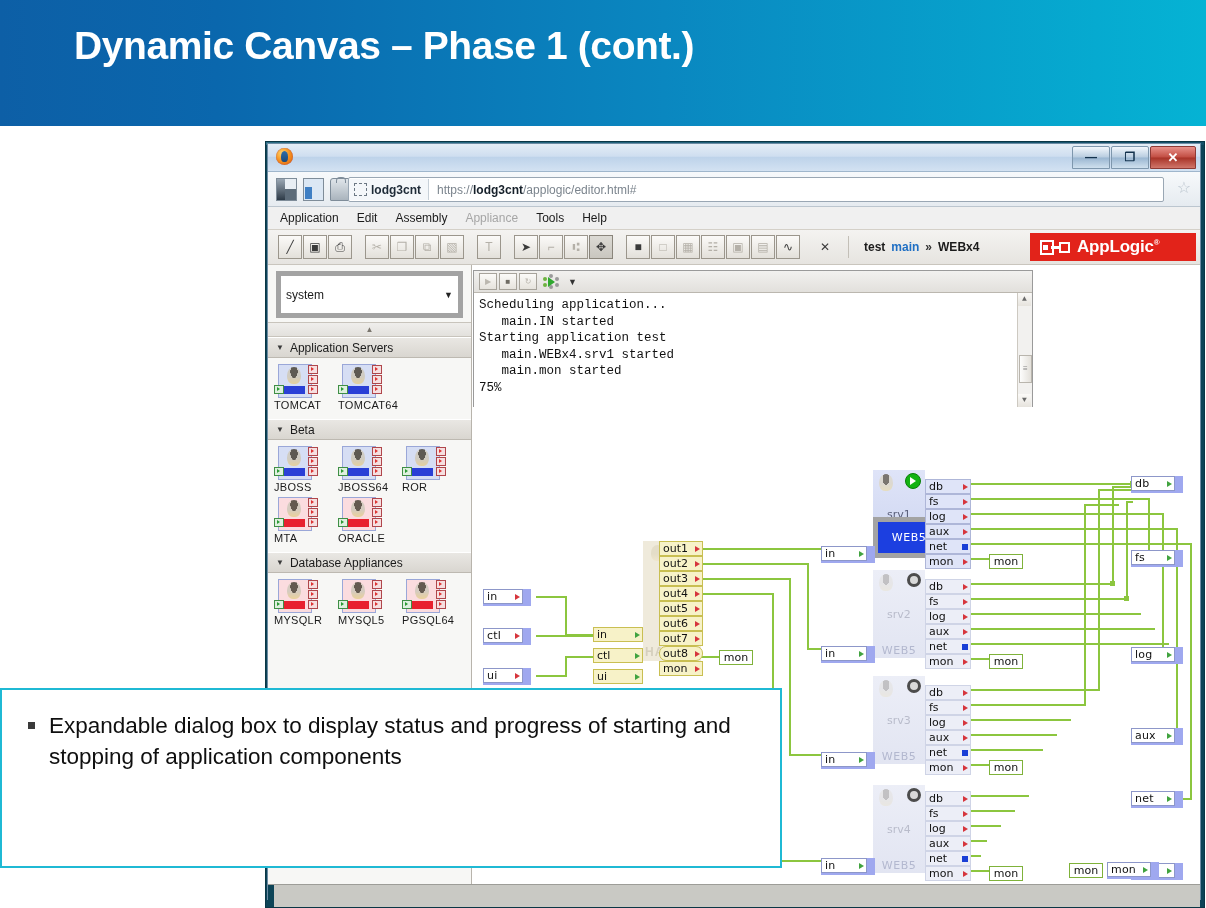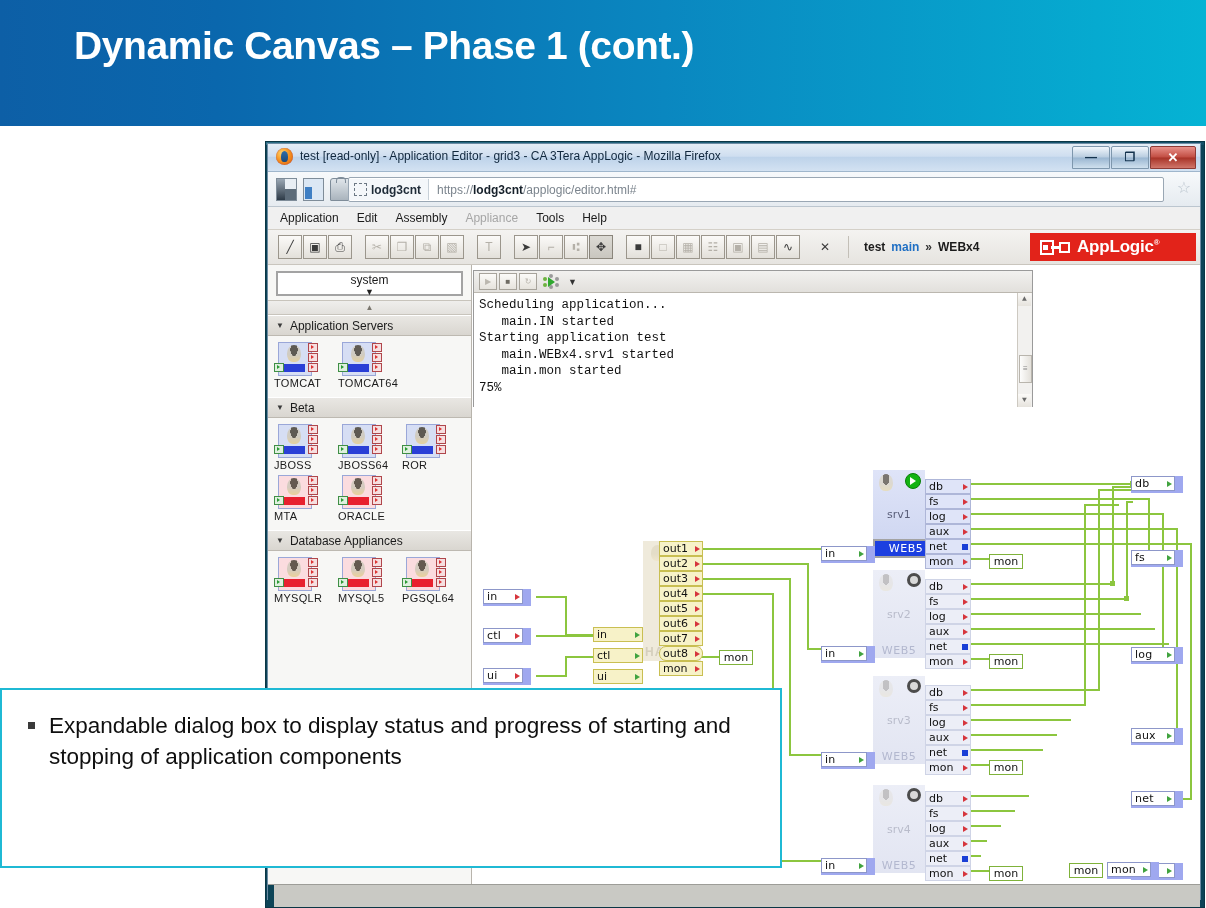--- a/index.html
+++ b/index.html
@@ -93,22 +93,22 @@
   .logo-text{font-size:17px;color:#fff;font-weight:bold;letter-spacing:-0.2px;}
   .logo-text sup{font-size:8px;vertical-align:super;}
 
   
   .appbody{position:relative;height:619px;background:#fff;}
 
   
   .sidebar{position:absolute;left:0;top:0;width:204px;height:619px;background:#f7f7f5;
     border-right:1px solid #b8b4ac;box-sizing:border-box;overflow:hidden;}
   .selwrap{padding:6px 8px 4px 8px;}
-  .sel{height:21px;background:#fff;border:2px solid #a3a3a3;display:flex;align-items:center;
-    justify-content:space-between;padding:0 5px;font-size:12px;color:#1b1b1b;flex-direction:column;}
+  .sel{height:21px;background:#fff;border:5px solid #a3a3a3;display:flex;align-items:center;
+    justify-content:space-between;padding:8px 5px;font-size:12px;color:#1b1b1b;}
   .sel .arr{font-size:9px;color:#222;}
   .collapse{height:13px;background:linear-gradient(180deg,#efeeec,#e3e1dd);border:1px solid #c8c4bc;
     border-left:0;border-right:0;display:flex;align-items:center;justify-content:center;font-size:8px;color:#7a766e;}
   .grp{height:19px;background:linear-gradient(180deg,#e9e7e3,#d9d6d0);border-top:1px solid #fff;
     border-bottom:1px solid #bdb9b1;display:flex;align-items:center;gap:6px;padding-left:8px;}
   .grp .tri{font-size:8px;color:#3b3b3b;}
   .grp .gname{font-size:12px;color:#1b1b1b;}
   .icons{display:flex;flex-wrap:wrap;padding:6px 0 4px 6px;}
   .appl{width:64px;display:flex;flex-direction:column;align-items:flex-start;margin-bottom:4px;}
   .ibox{position:relative;width:44px;height:34px;}
@@ -228,21 +228,20 @@
     <div class="banner-title">Dynamic Canvas – Phase 1 (cont.)</div>
   </div>
   <div class="slide-body"></div>
 
   <div class="winframe"></div>
 
   <div class="win">
 
     <div class="titlebar">
       <div class="ff-icon"></div>
-      <div class="title-text">test [read-only] - Application Editor - grid3 - CA 3Tera AppLogic - Mozilla Firefox</div>
       <div class="wbtns">
         <div class="wbtn">
             <span>—</span>
           </div>
         <div class="wbtn">
             <span>❐</span>
           </div>
         <div class="wbtn close">
             <span>✕</span>
           </div>

